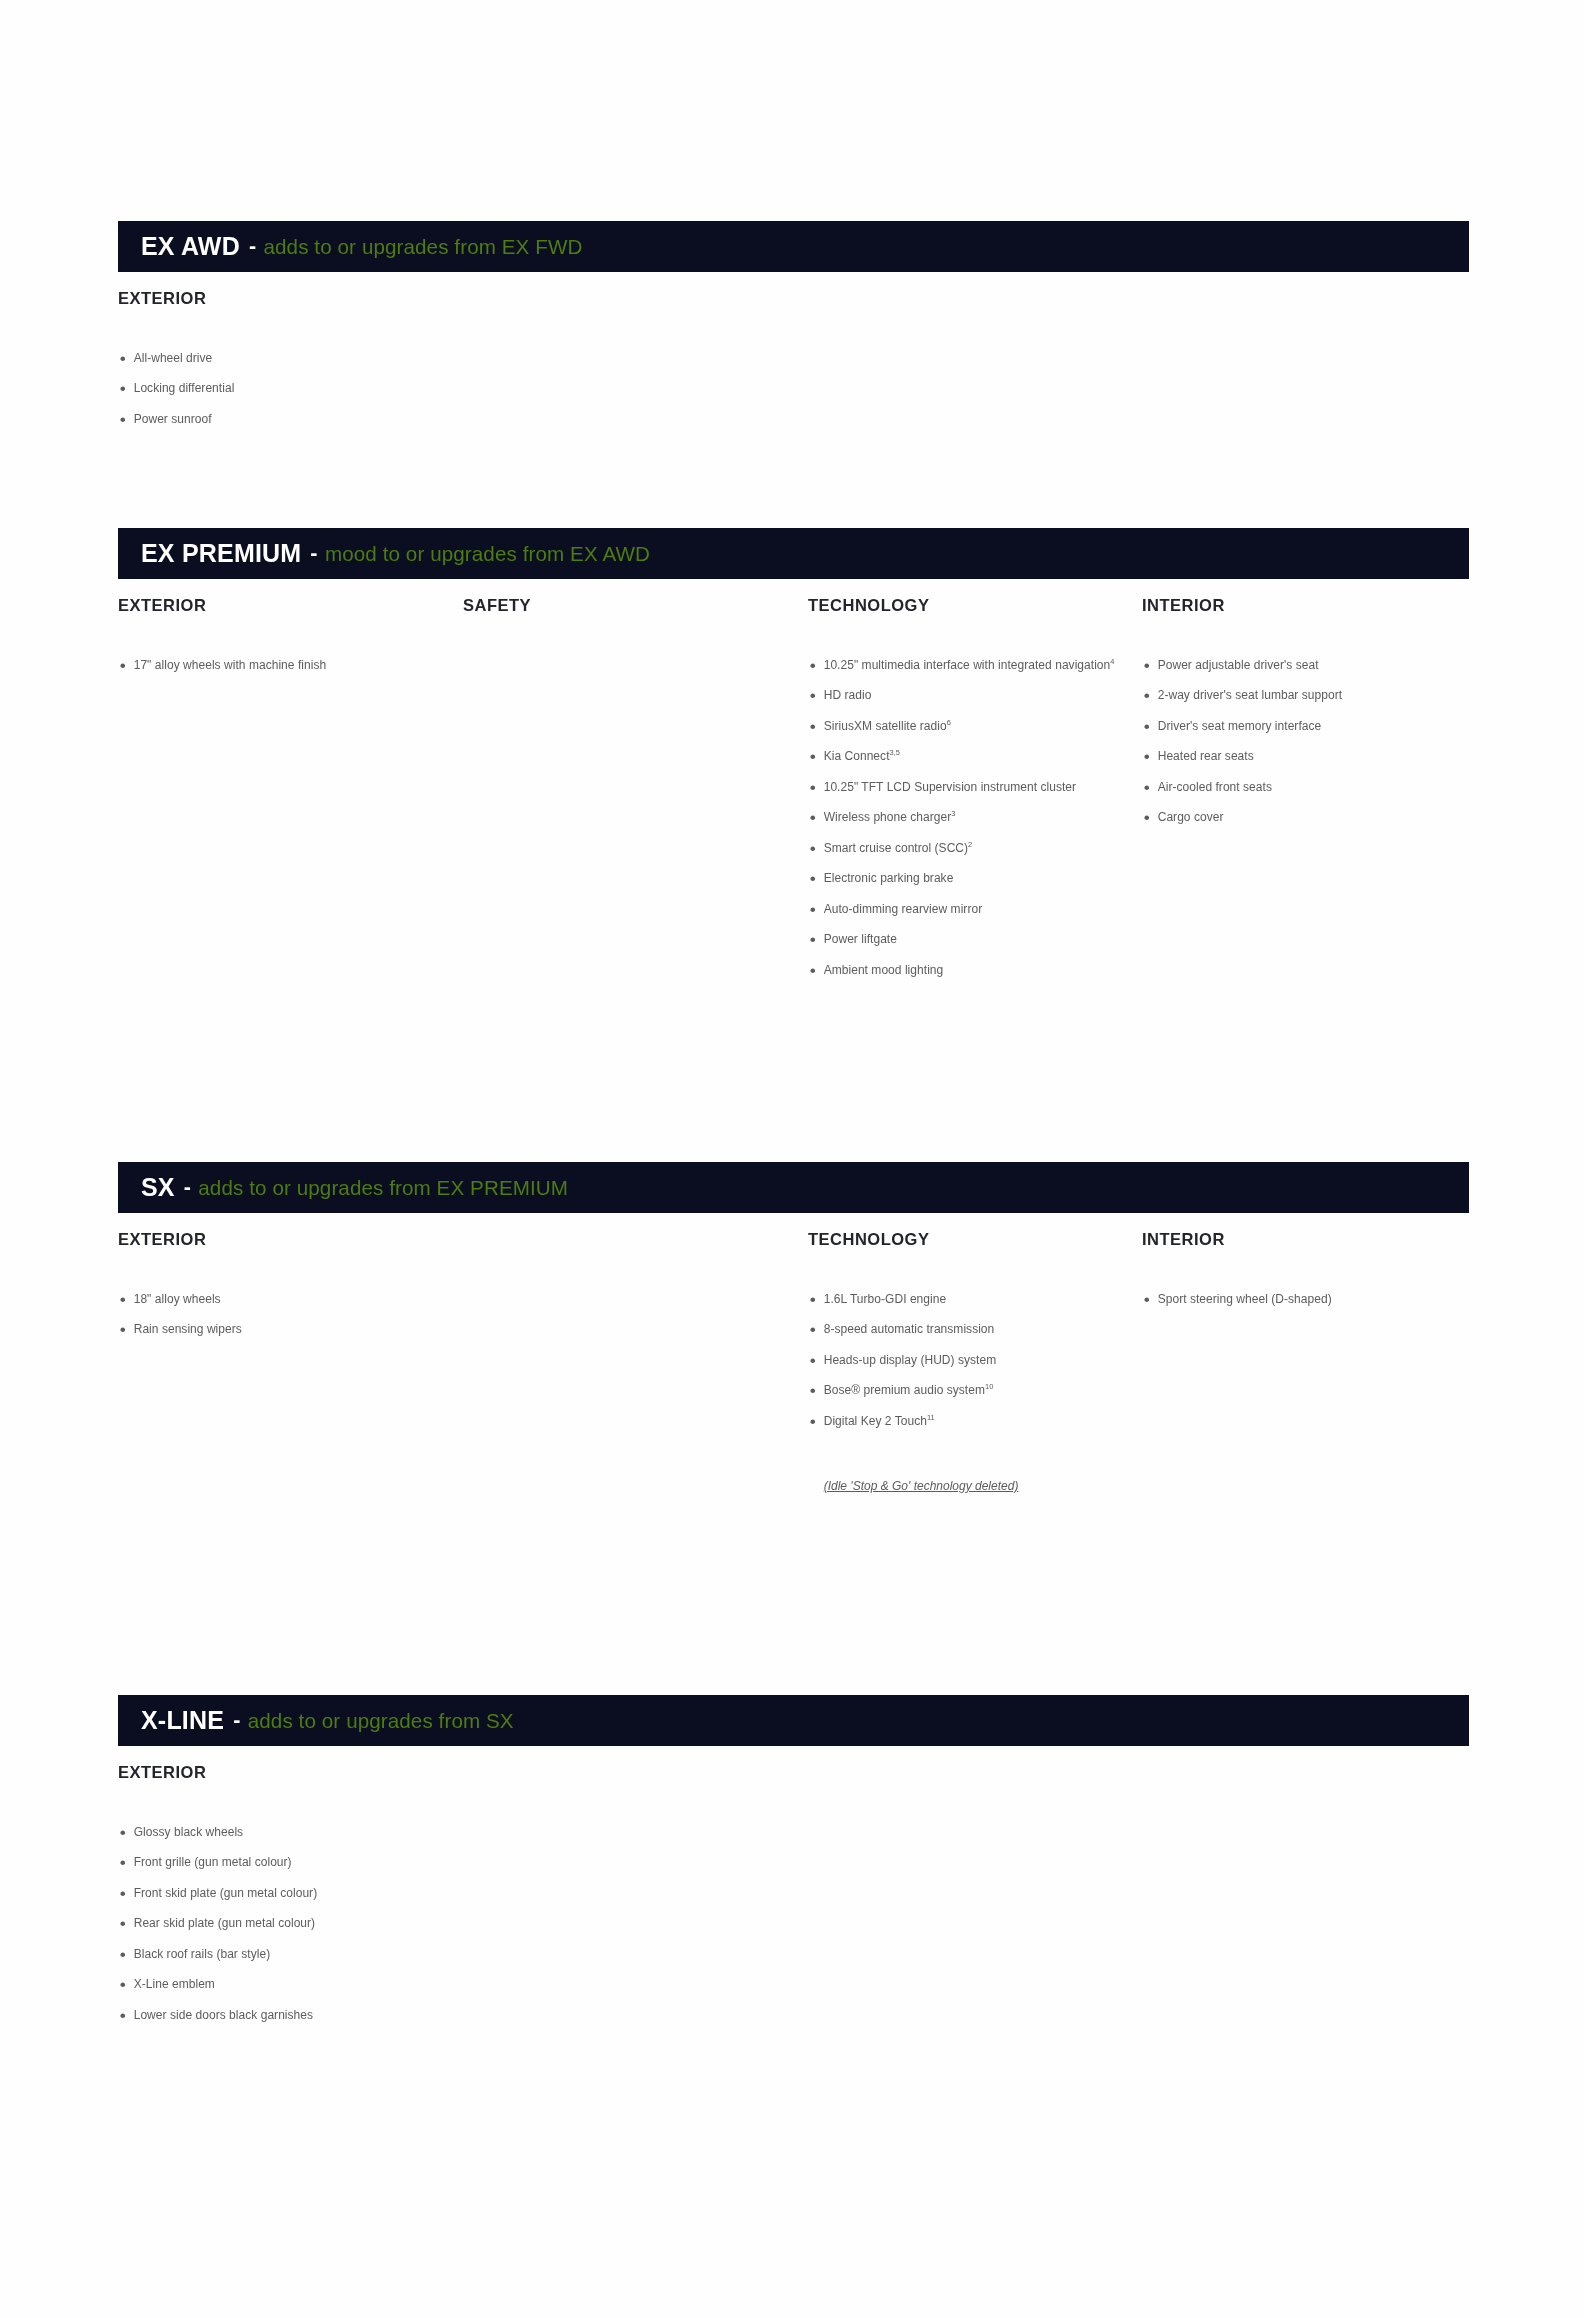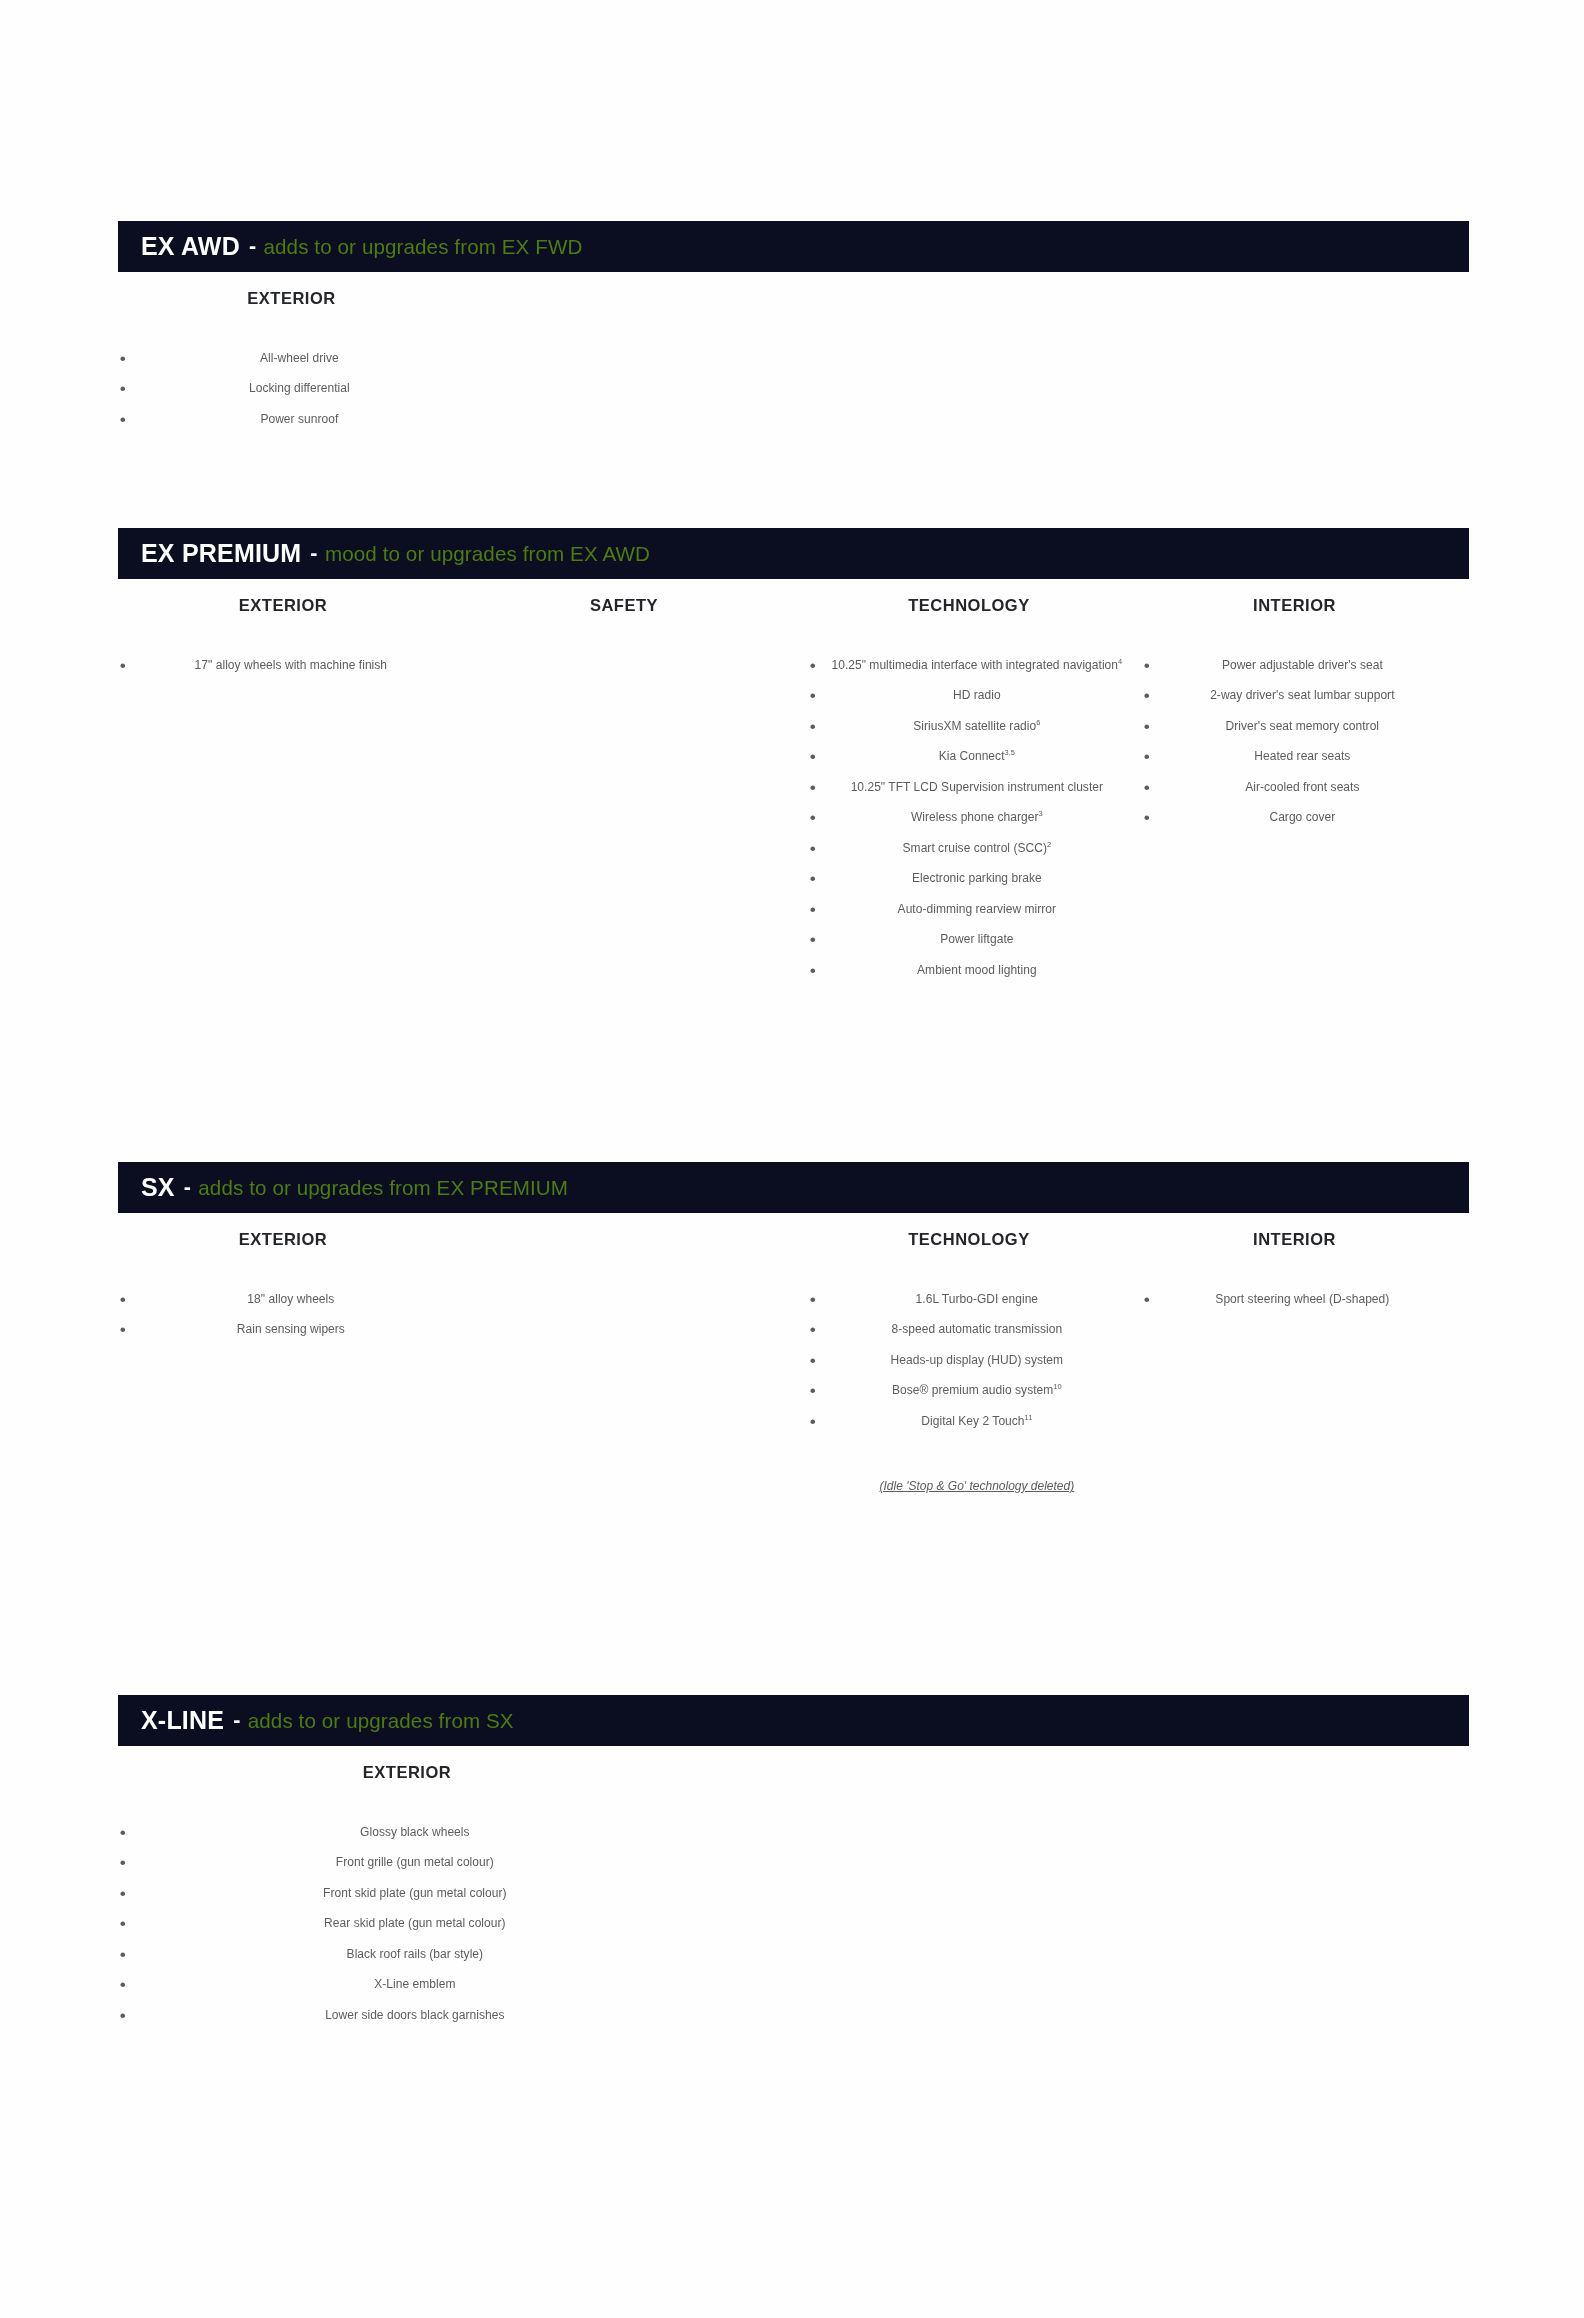--- a/index.html
+++ b/index.html
@@ -16,21 +16,20 @@
     overflow: hidden;
   }
 
   .page {
     position: absolute;
     left: 0;
     top: 0;
     width: 1585px;
     height: 2319px;
     background: #fefefe;
-    text-align: center;
   }
 
   
   .trim-section {
     position: absolute;
     left: 118px;
     width: 1351px;
   }
 
   
@@ -174,21 +173,21 @@
           <li><span>Power liftgate</span></li>
           <li><span>Ambient mood lighting</span></li>
         </ul>
       </div>
 
       <div class="col" style="left:1024px; width:305px;">
         <div class="col-head">INTERIOR</div>
         <ul class="feat">
           <li><span>Power adjustable driver's seat</span></li>
           <li><span>2-way driver's seat lumbar support</span></li>
-          <li><span>Driver's seat memory control</span></li>
+          <li><span>Driver's seat memory interface</span></li>
           <li><span>Heated rear seats</span></li>
           <li><span>Air-cooled front seats</span></li>
           <li><span>Cargo cover</span></li>
         </ul>
       </div>
 
     </div>
   </div>
 
   <div class="trim-section" style="top:1162px;">

